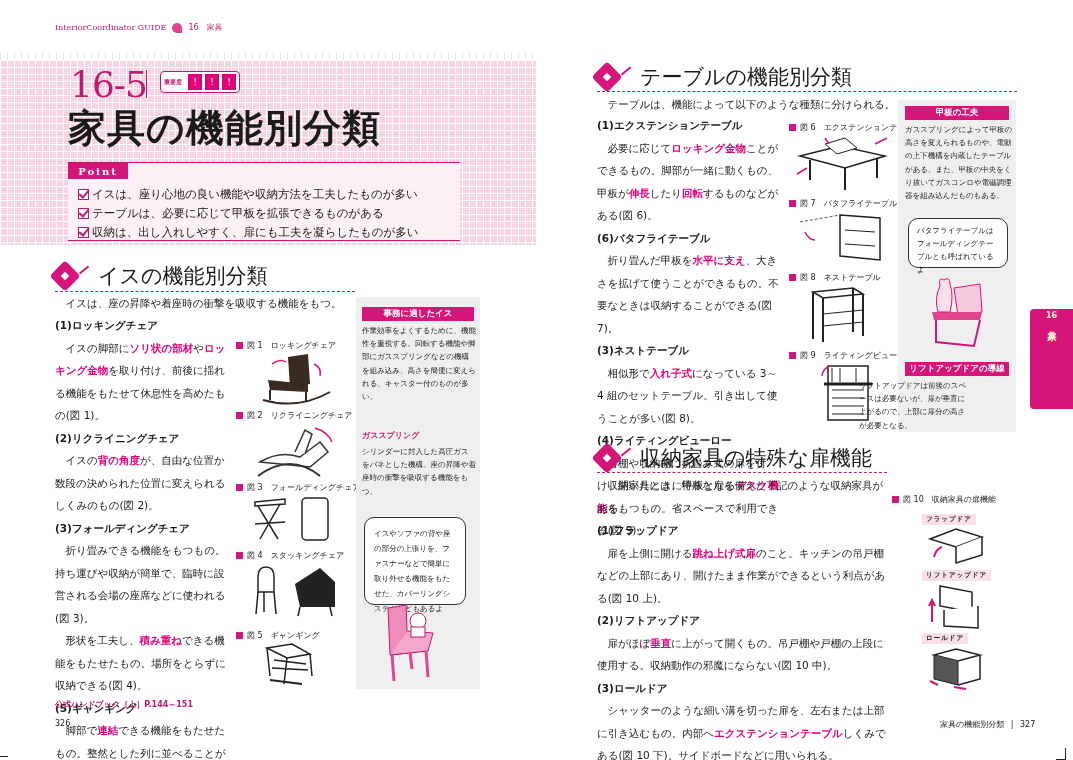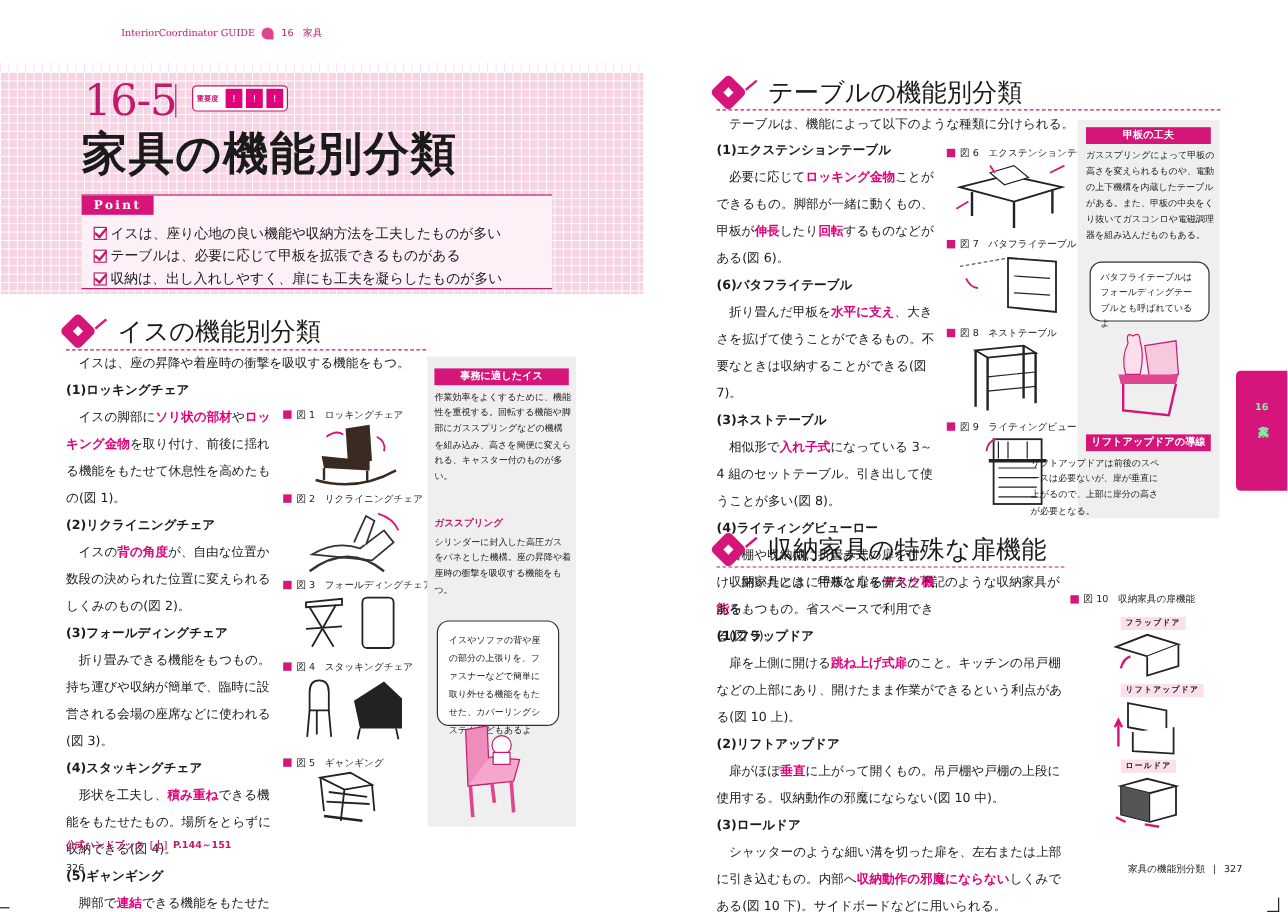--- a/index.html
+++ b/index.html
@@ -1,20 +1,20 @@
 <!DOCTYPE html>
 <html><head>
 <meta charset="utf-8">
 <style>
   * { box-sizing: border-box; margin: 0; padding: 0; }
   html, body { width: 1073px; height: 760px; background: #ffffff; overflow: hidden; }
   body { position: relative; font-family: "DejaVu Sans", sans-serif; color: #222; }
 
   
-  .running-head { position: absolute; left: 55px; top: 22px; font-size: 8px; color: #c2186e; display: flex; align-items: center; gap: 6px; margin-left: 46px; }
+  .running-head { position: absolute; left: 55px; top: 22px; font-size: 8px; color: #c2186e; display: flex; align-items: center; gap: 6px; }
   .running-head .guide { font-family: "DejaVu Serif", serif; color: #c2186e; }
   .running-head .logo { width: 10px; height: 10px; border-radius: 50% 50% 0 50%; background: #e0458f; }
   .running-head .chap { color: #c2186e; }
 
   .hero { position: absolute; left: 0; top: 60px; width: 536px; height: 185px;
     background-color: #f6d4e4;
     background-image:
       linear-gradient(#ffffff 1px, transparent 1px),
       linear-gradient(90deg, #ffffff 1px, transparent 1px);
     background-size: 7px 7px; }
@@ -53,25 +53,25 @@
 
   .sidebar { position: absolute; background: #efefef; }
   .sb-title { position: absolute; height: 14px; background: #d6157a; color: #fff; font-size: 8.5px; font-weight: bold; display: flex; align-items: center; justify-content: center; }
   .sb-text { position: absolute; font-size: 7.5px; line-height: 13.2px; color: #1a1a1a; }
   .sb-subhead { position: absolute; font-size: 8px; color: #c2186e; font-weight: bold; }
   .bubble { position: absolute; background: #fff; border: 1.5px solid #333; border-radius: 10px; padding: 8px 9px; font-size: 7.5px; line-height: 15px; color: #1a1a1a; }
 
   .footer-ref { position: absolute; left: 55px; top: 699px; font-size: 8px; color: #c2186e; font-weight: bold; }
   .page-num { position: absolute; font-size: 8px; color: #1a1a1a; }
 
-  .chapter-tab { position: absolute; left: 1030px; top: 309px; width: 43px; height: 100px; background: #d6157a; border-radius: 4px 0 0 4px; color: #86efac; display: flex; flex-direction: column; align-items: center; padding-top: 26px; }
+  .chapter-tab { position: absolute; left: 1030px; top: 309px; width: 43px; height: 100px; background: #d6157a; border-radius: 4px 0 0 4px; color: #fef9c3; display: flex; flex-direction: column; align-items: center; padding-top: 2px; }
   .chapter-tab .n { font-size: 8px; font-weight: bold; }
   .chapter-tab .v { font-size: 9px; writing-mode: vertical-rl; margin-top: 4px; font-weight: bold; }
 
-  .door-tag { position: absolute; font-size: 6.5px; font-weight: bold; background: #fbe0ec; color: #1a1a1a; padding: 1px 4px; letter-spacing: 1px; margin-left: 12px; }
+  .door-tag { position: absolute; font-size: 6.5px; font-weight: bold; background: #fbe0ec; color: #1a1a1a; padding: 1px 4px; letter-spacing: 1px; }
   .crop { position: absolute; background: #222; }
 </style>
 </head>
 <body>
 
 <div class="running-head">
   <span class="guide">InteriorCoordinator GUIDE</span>
   <span class="logo"></span>
   <span class="chap">16　家具</span>
 </div>
@@ -117,21 +117,20 @@
 <div class="body-text" style="left:55px; top:292px; width:300px;">
   <p class="ind">イスは、座の昇降や着座時の衝撃を吸収する機能をもつ。</p>
 </div>
 <div class="body-text" style="left:55px; top:314px; width:178px;">
   <p class="head">(1)ロッキングチェア</p>
   <p class="ind"><span>イスの脚部に</span><span class="hl">ソリ状の部材</span><span>や</span><span class="hl">ロッキング金物</span><span>を取り付け、前後に揺れる機能をもたせて休息性を高めたもの(図 1)。</span></p>
   <p class="head">(2)リクライニングチェア</p>
   <p class="ind"><span>イスの</span><span class="hl">背の角度</span><span>が、自由な位置か数段の決められた位置に変えられるしくみのもの(図 2)。</span></p>
   <p class="head">(3)フォールディングチェア</p>
   <p class="ind">折り畳みできる機能をもつもの。持ち運びや収納が簡単で、臨時に設営される会場の座席などに使われる(図 3)。</p>
-  <p class="head">(4)スタッキングチェア</p>
   <p class="ind"><span>形状を工夫し、</span><span class="hl">積み重ね</span><span>できる機能をもたせたもの。場所をとらずに収納できる(図 4)。</span></p>
   <p class="head">(5)ギャンギング</p>
   <p class="ind"><span>脚部で</span><span class="hl">連結</span><span>できる機能をもたせたもの。整然とした列に並べることができる(図 5)。</span></p>
 </div>
 
 <div class="fig-label" style="left:236px; top:340px;">
     <span class="sq"></span>
     <span>図 1　ロッキングチェア</span>
   </div>
 <svg class="fig-art" style="left:258px; top:352px;" width="80" height="55">
@@ -280,21 +279,21 @@
 </div>
 <div class="h2-rule" style="left:597px; top:472px; width:290px;"></div>
 
 <div class="body-text" style="left:597px; top:474px; width:292px;">
   <p class="ind">収納家具には、特殊な扉を備えた下記のような収納家具がある。</p>
   <p class="head">(1)フラップドア</p>
   <p class="ind"><span>扉を上側に開ける</span><span class="hl">跳ね上げ式扉</span><span>のこと。キッチンの吊戸棚などの上部にあり、開けたまま作業ができるという利点がある(図 10 上)。</span></p>
   <p class="head">(2)リフトアップドア</p>
   <p class="ind"><span>扉がほぼ</span><span class="hl">垂直</span><span>に上がって開くもの。吊戸棚や戸棚の上段に使用する。収納動作の邪魔にならない(図 10 中)。</span></p>
   <p class="head">(3)ロールドア</p>
-  <p class="ind"><span>シャッターのような細い溝を切った扉を、左右または上部に引き込むもの。内部へ</span><span class="hl">収納動作の邪魔にならない</span><span>しくみである(図 10 下)。サイドボードなどに用いられる。</span></p>
+  <p class="ind"><span>シャッターのような細い溝を切った扉を、左右または上部に引き込むもの。内部へ</span><span class="hl">エクステンションテーブル</span><span>しくみである(図 10 下)。サイドボードなどに用いられる。</span></p>
 </div>
 
 <div class="fig-label" style="left:892px; top:494px;">
     <span class="sq"></span>
     <span>図 10　収納家具の扉機能</span>
   </div>
 <div class="door-tag" style="left:922px; top:514px;">フラップドア</div>
 <svg class="fig-art" style="left:926px; top:527px;" width="60" height="40">
   <path d="M4 12 L30 2 L56 10 L30 20 Z" fill="#fff" stroke="#222" stroke-width="1.5"></path>
     <path d="M30 20 L30 36 L56 28 L56 10" fill="#fff" stroke="#222" stroke-width="1.5"></path>

